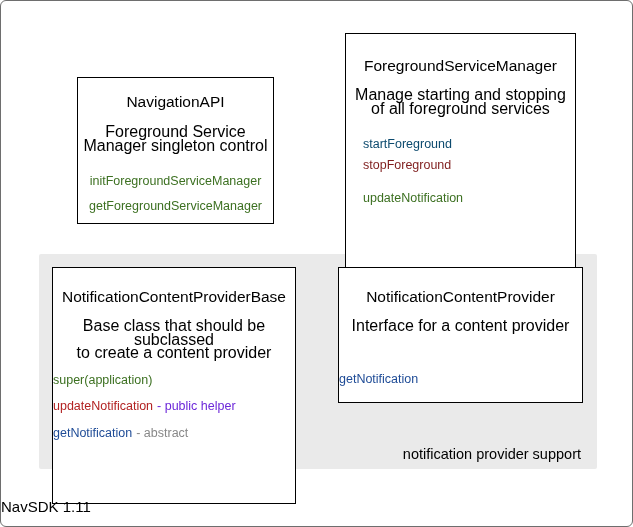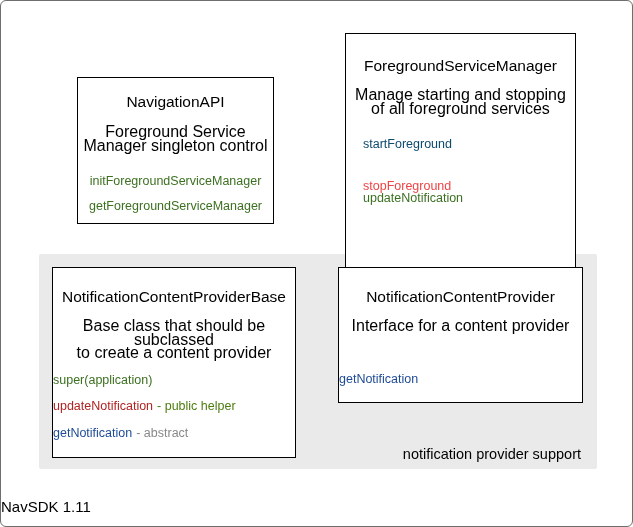--- a/index.html
+++ b/index.html
@@ -78,30 +78,30 @@
 Manager singleton control</div>
     <div class="line method center" style="top: 96px; color: rgb(60, 112, 33);">initForegroundServiceManager</div>
     <div class="line method center" style="top: 121px; color: rgb(60, 112, 33);">getForegroundServiceManager</div>
   </div>
 
   <div class="box" style="left:344px;top:32px;width:231px;height:244px">
     <div class="line title" style="top:22px">ForegroundServiceManager</div>
     <div class="line desc" style="top:54px">Manage starting and stopping
 of all foreground services</div>
     <div class="line method pad17" style="top: 103px; color: #0c4a6e;">startForeground</div>
-    <div class="line method pad17" style="top: 145px; color: #ef4444;">stopForeground</div>
+    <div class="line method pad17" style="top: 124px; color: #7f1d1d;">stopForeground</div>
     <div class="line method pad17" style="top: 157px; color: rgb(60, 112, 33);">updateNotification</div>
   </div>
 
-  <div class="box" style="left:51px;top:266px;width:244px;height:191px">
+  <div class="box" style="left:51px;top:266px;width:244px;height:237px">
     <div class="line title" style="top:19px">NotificationContentProviderBase</div>
     <div class="line desc" style="top:51px">Base class that should be subclassed
 to create a content provider</div>
     <div class="line method pad24" style="top:105px"><span style="color: rgb(60, 112, 33);">super(application)</span></div>
-    <div class="line method pad24" style="top:131px"><span style="color: rgb(178, 34, 34);">updateNotification</span><span class="note" style="color: #4d7c0f;">- public helper</span></div>
+    <div class="line method pad24" style="top:131px"><span style="color: rgb(178, 34, 34);">updateNotification</span><span class="note" style="color: #6d28d9;">- public helper</span></div>
     <div class="line method pad24" style="top:158px"><span style="color: rgb(30, 75, 150);">getNotification</span><span class="note" style="color: rgb(136, 136, 136);">- abstract</span></div>
   </div>
 
   <div class="box" style="left:337px;top:266px;width:245px;height:136px">
     <div class="line title" style="top:19px">NotificationContentProvider</div>
     <div class="line desc" style="top:51px">Interface for a content provider</div>
     <div class="line method pad24" style="top: 104px; color: rgb(30, 75, 150);">getNotification</div>
   </div>
 
   <div class="caption">NavSDK 1.11</div>

